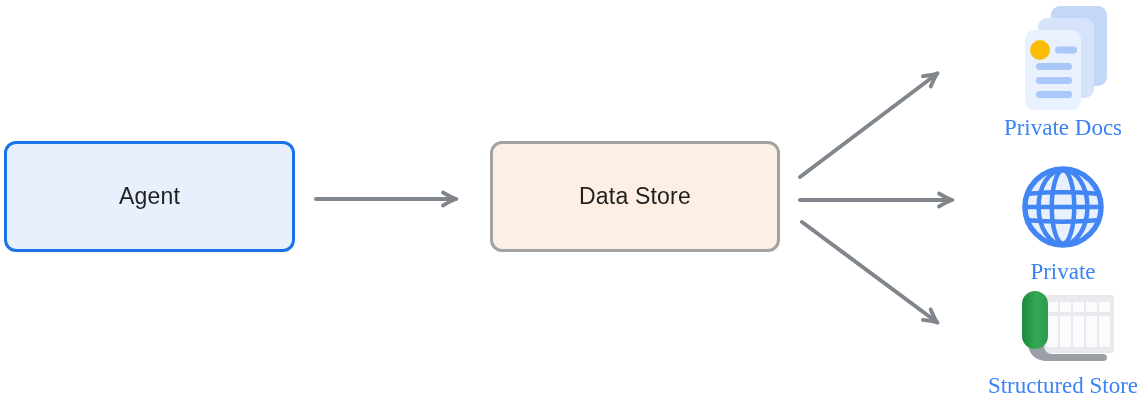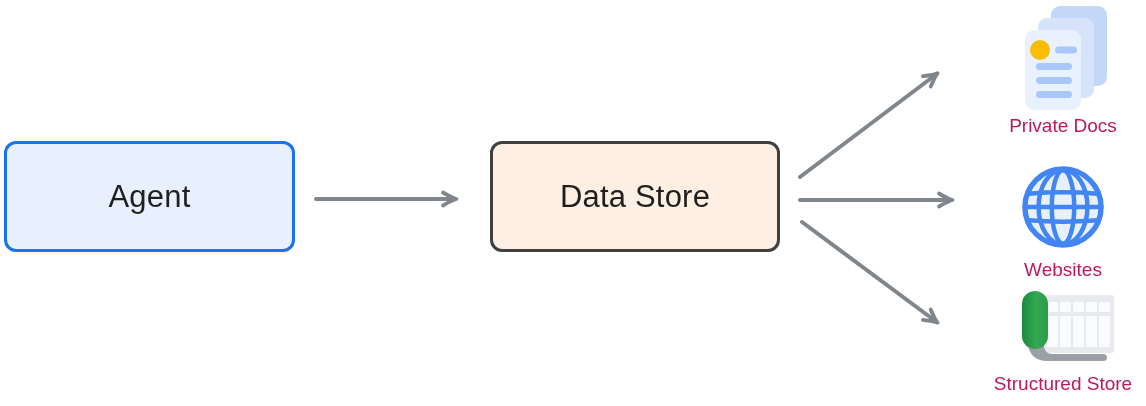--- a/index.html
+++ b/index.html
@@ -11,53 +11,54 @@
     overflow: hidden;
     font-family: "Liberation Sans", "DejaVu Sans", sans-serif;
     color: #1f1f1f;
   }
   .node {
     position: absolute;
     display: flex;
     align-items: center;
     justify-content: center;
     border-radius: 12px;
-    font-size: 31px;
+    font-size: 23px;
     font-weight: 500;
     letter-spacing: 0.2px;
     box-sizing: border-box;
   }
   .node-agent {
     left: 4px; top: 141px; width: 291px; height: 111px;
     background: #E8F0FE;
     border: 3px solid #1A73E8;
   }
   .node-datastore {
     left: 490px; top: 141px; width: 290px; height: 111px;
     background: #FDEFE3;
-    border: 3px solid #404040;
+    border: 3px solid #a3a3a3;
   }
   .arrow-layer {
     position: absolute;
     left: 0; top: 0;
     width: 1146px; height: 406px;
     pointer-events: none;
   }
   .target {
     position: absolute;
     display: flex;
     flex-direction: column;
     align-items: center;
     text-align: center;
   }
   .target-label {
-    font-size: 19px;
+    font-size: 23px;
     font-weight: 500;
-    color: #be185d;
+    color: #3b82f6;
     white-space: nowrap;
+    font-family: Liberation Serif, serif;
   }
   .t-private-docs { left: 988px; top: 6px;   width: 150px; }
   .t-websites     { left: 988px; top: 164px; width: 150px; }
   .t-structured   { left: 980px; top: 291px; width: 166px; }
   .t-private-docs .target-label { margin-top: 3px; }
   .t-websites     .target-label { margin-top: 9px; }
   .t-structured   .target-label { margin-top: 6px; }
 </style>
 </head>
 <body>
@@ -104,21 +105,21 @@
     <svg width="86" height="86" viewBox="0 0 88 88" xmlns="http://www.w3.org/2000/svg">
       <circle cx="44" cy="44" r="39" fill="#E8F0FE" stroke="#4285F4" stroke-width="5.5"></circle>
       <g fill="none" stroke="#4285F4" stroke-width="4.6">
         <ellipse cx="44" cy="44" rx="11.5" ry="37.5"></ellipse>
         <ellipse cx="44" cy="44" rx="25" ry="38.2"></ellipse>
         <path d="M8.5 30.5 Q44 27.5 79.5 30.5"></path>
         <path d="M5.2 44 L82.8 44"></path>
         <path d="M8.5 57.5 Q44 60.5 79.5 57.5"></path>
       </g>
     </svg>
-    <span class="target-label">Websites</span>
+    <span class="target-label">Private</span>
   </div>
 
   <div class="target t-structured">
     <svg width="106" height="76" viewBox="0 0 106 76" xmlns="http://www.w3.org/2000/svg">
       <defs>
         <linearGradient id="rollGrad" x1="0" y1="0" x2="1" y2="0">
           <stop offset="0" stop-color="#1B8A3D"></stop>
           <stop offset="0.55" stop-color="#34A853"></stop>
           <stop offset="1" stop-color="#2C9C4B"></stop>
         </linearGradient>

